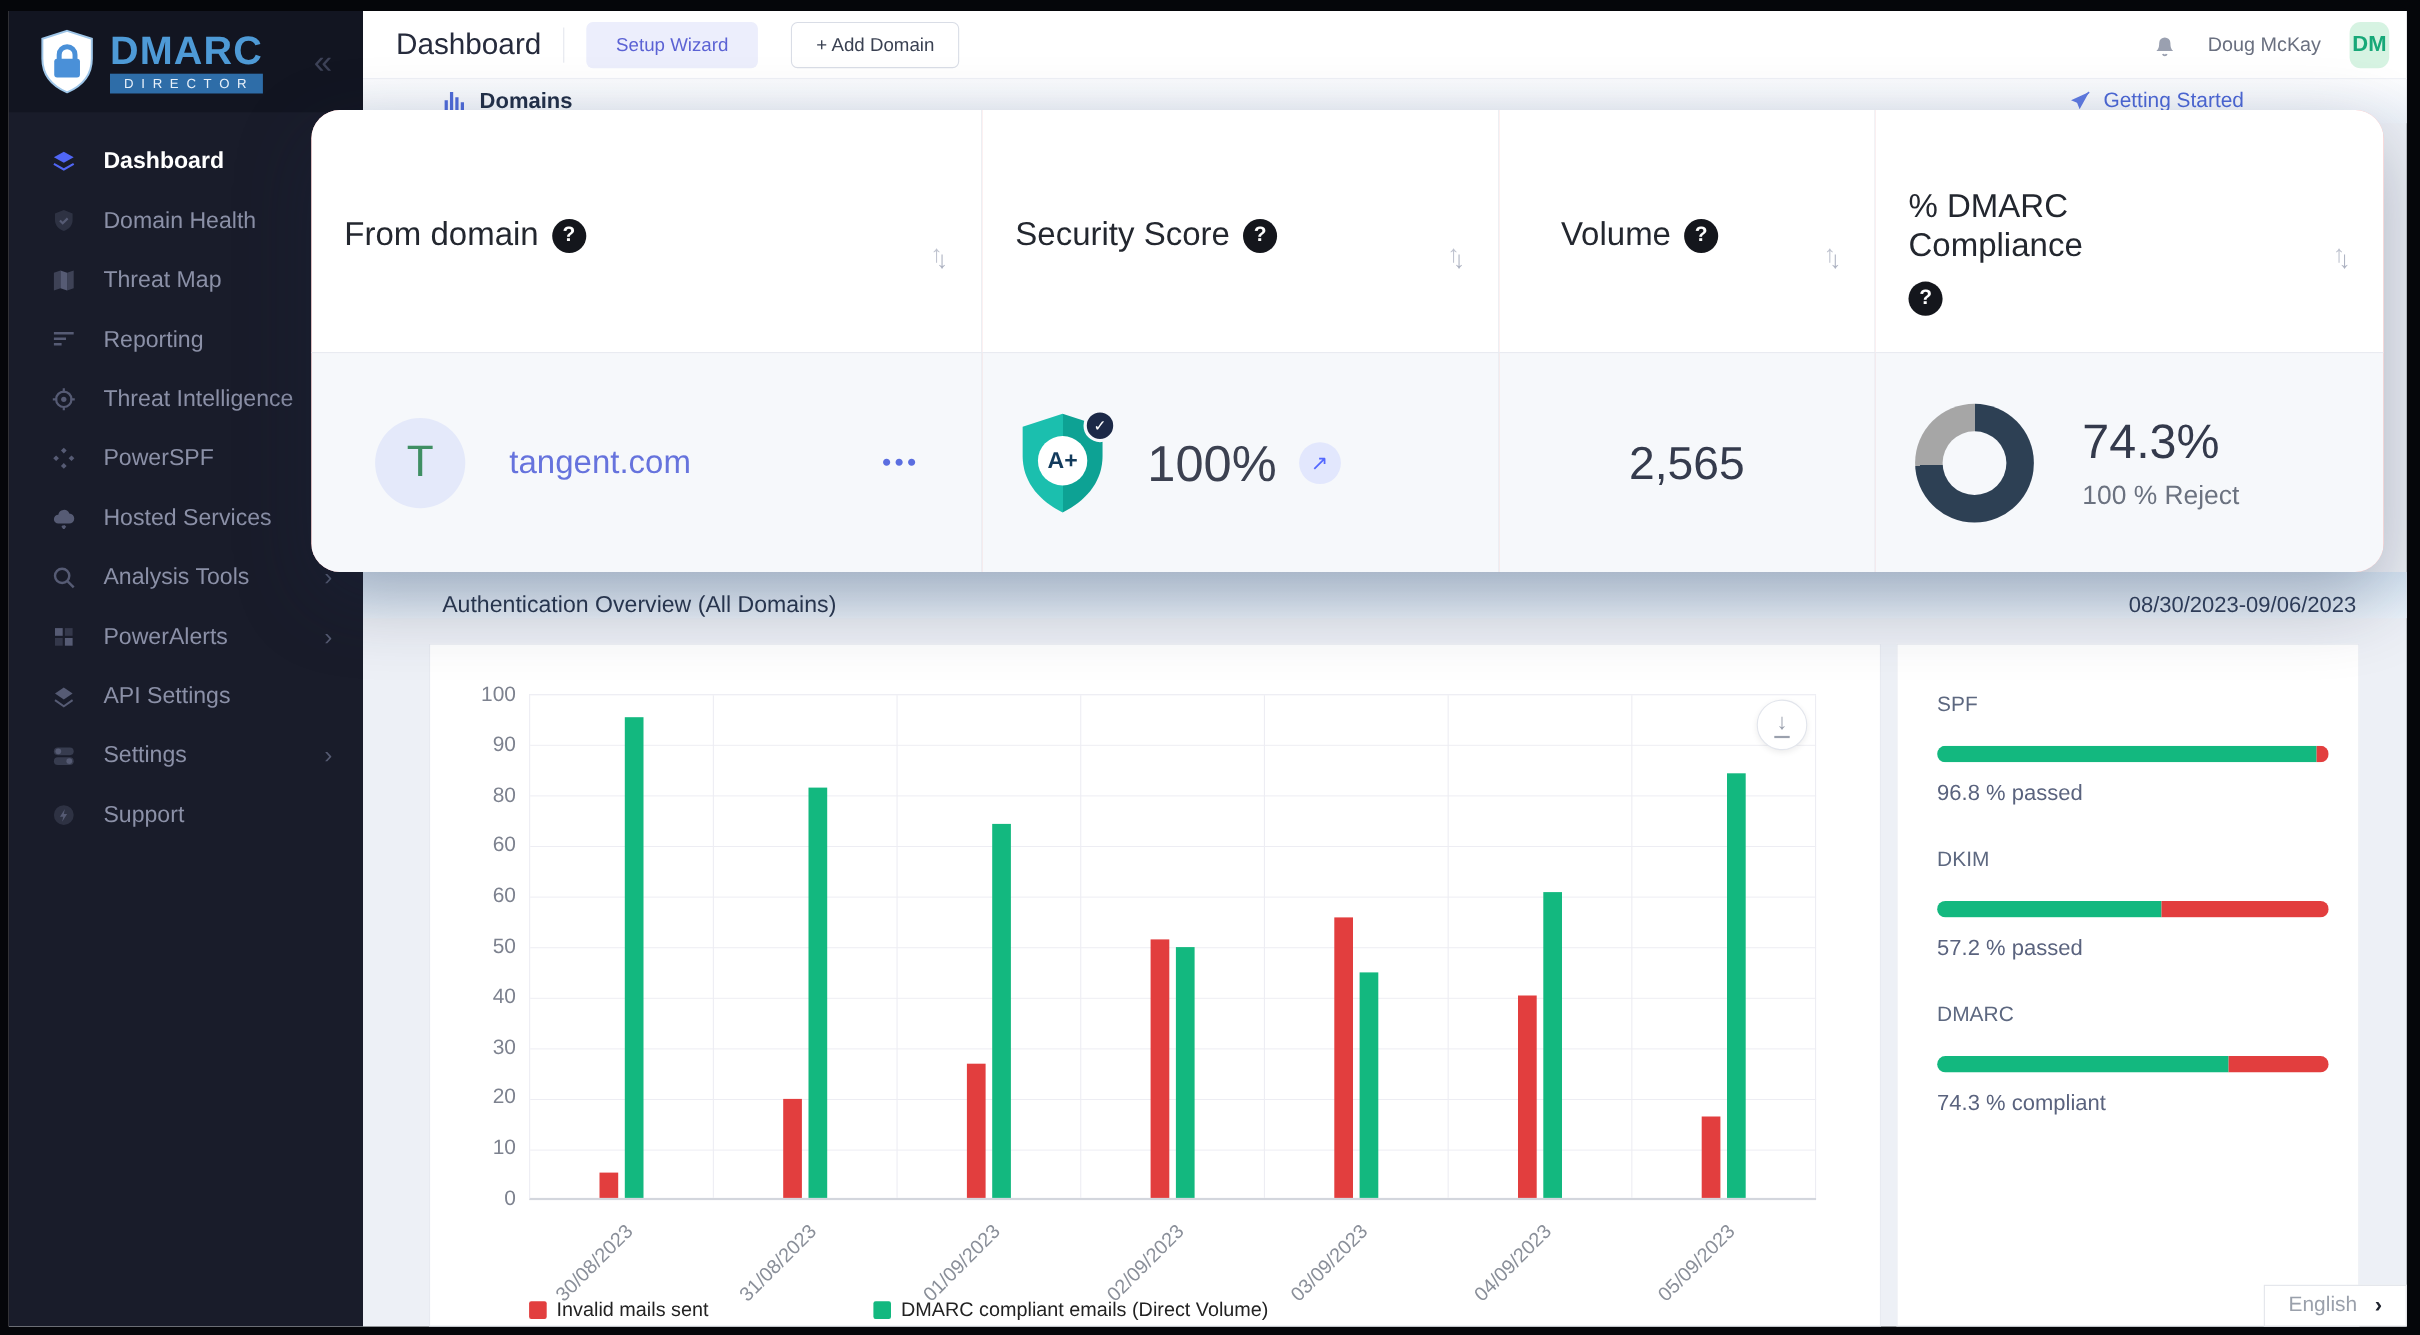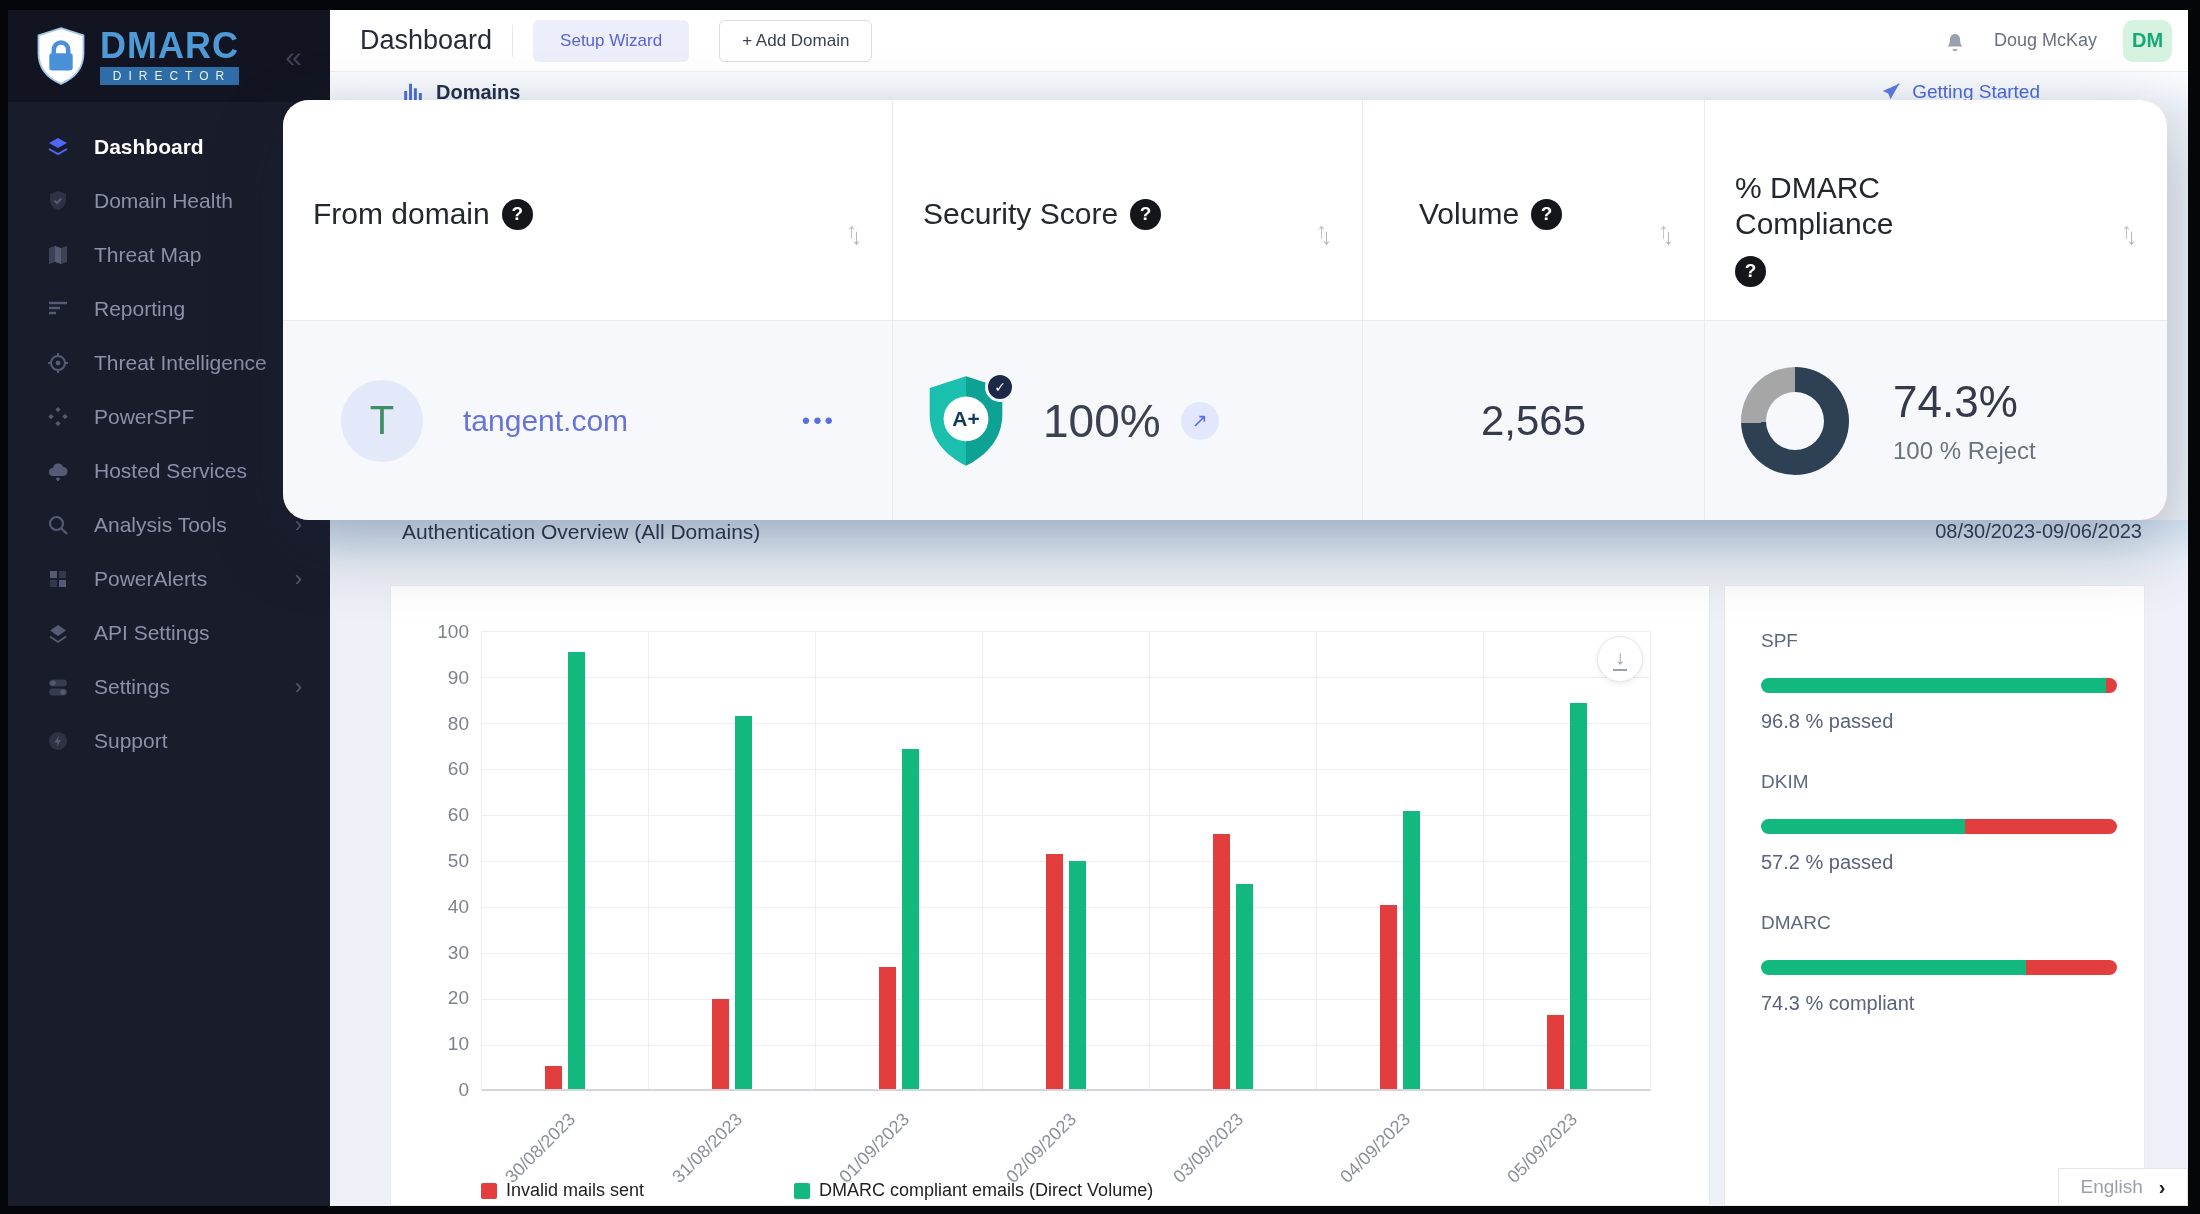--- a/index.html
+++ b/index.html
@@ -24,21 +24,21 @@
 
   
   .topbar { position:absolute; left:322px; top:0; right:0; height:62px; background:#fff; display:flex; align-items:center; padding-left:30px; border-bottom:1px solid #eef0f5; z-index:1; }
   .page-title { font-size:27px; color:#262b3c; font-weight:500; }
   .tb-divider { width:1px; height:32px; background:#e4e7ee; margin:0 20px; }
   .btn-wizard { background:#eceefc; color:#5b62d4; font-size:17px; padding:11px 27px; border-radius:6px; cursor:pointer; }
   .btn-add { margin-left:30px; background:#fff; border:1px solid #d9dde6; color:#3a4152; font-size:17px; padding:10px 22px; border-radius:6px; cursor:pointer; }
   .tb-right { margin-left:auto; margin-right:16px; display:flex; align-items:center; gap:26px; }
   .bell { width:26px; height:26px; color:#9aa0b0; cursor:pointer; }
   .user-name { font-size:18px; color:#6a7080; cursor:pointer; }
-  .avatar { width:49px; height:42px; border-radius:10px; background:#d6f3e2; color:#17a878; font-size:20px; font-weight:bold; display:flex; align-items:center; justify-content:center; cursor:pointer; }
+  .avatar { width:36px; height:42px; border-radius:10px; background:#d6f3e2; color:#17a878; font-size:20px; font-weight:bold; display:flex; align-items:center; justify-content:center; cursor:pointer; }
 
   
   .strip { position:absolute; left:322px; top:62px; right:0; height:40px; background:linear-gradient(180deg,#fbfcfe,#edf2f9); display:flex; align-items:center; padding:0 148px 0 72px; z-index:1; }
   .strip-left { display:flex; align-items:center; gap:12px; }
   .bars-icon { width:22px; height:22px; color:#4f6bd8; }
   .strip-title { font-size:20px; font-weight:bold; color:#223049; }
   .strip-right { margin-left:auto; display:flex; align-items:center; gap:10px; cursor:pointer; }
   .rocket-icon { width:22px; height:22px; color:#5f7be2; }
   .strip-link { font-size:19px; color:#4c68d6; }
 
@@ -64,21 +64,21 @@
   .chip { margin-left:20px; width:38px; height:38px; border-radius:50%; background:#e2e7fd; color:#5468ff; font-size:19px; display:flex; align-items:center; justify-content:center; cursor:pointer; }
   .volume-cell { justify-content:center; }
   .volume { font-size:42px; color:#353b4d; }
   .donut { width:108px; height:108px; border-radius:50%; margin-left:36px; position:relative; flex:0 0 108px; }
   .donut::after { content:""; position:absolute; left:50%; top:50%; width:58px; height:58px; border-radius:50%; background:#f6f8fb; transform:translate(-50%,-50%); }
   .comp-text { margin-left:44px; }
   .comp-pct { font-size:44px; color:#343a4c; }
   .comp-policy { margin-top:10px; font-size:24px; color:#6b7280; }
 
   
-  .sec-hdr { position:absolute; left:322px; top:510px; right:0; height:42px; background:linear-gradient(180deg,#d7e6f4,#eaf2fa); display:flex; align-items:flex-start; padding:0 46px 0 72px; z-index:1; }
+  .sec-hdr { position:absolute; left:322px; top:510px; right:0; height:42px; background:linear-gradient(180deg,#d7e6f4,#eaf2fa); display:flex; align-items:flex-end; padding:0 46px 0 72px; z-index:1; }
   .sec-title { font-size:21px; color:#2a3850; }
   .sec-date { margin-left:auto; font-size:20px; color:#31405c; }
 
   
   .chart-card { position:absolute; left:382px; top:575px; width:1320px; height:621px; background:#fff; border:1px solid #e7eaf1; z-index:1; }
   .dl-btn { position:absolute; right:66px; top:50px; width:46px; height:46px; border-radius:50%; background:#fff; border:1px solid #e2e5ec; box-shadow:0 2px 6px rgba(0,0,0,.08); display:flex; flex-direction:column; align-items:center; justify-content:center; cursor:pointer; color:#9aa0ad; z-index:2; }
   .dl-glyph { font-size:20px; font-weight:bold; line-height:1; }
   .dl-btn::after { content:""; width:14px; height:2px; background:#9aa0ad; margin-top:2px; }
   .y-ticks { position:absolute; left:14px; top:35px; width:64px; height:480px; display:flex; flex-direction:column; justify-content:space-between; align-items:flex-end; font-size:19px; color:#7d828f; }
   .plot { position:absolute; left:90px; top:45px; width:1170px; height:460px; display:flex;

